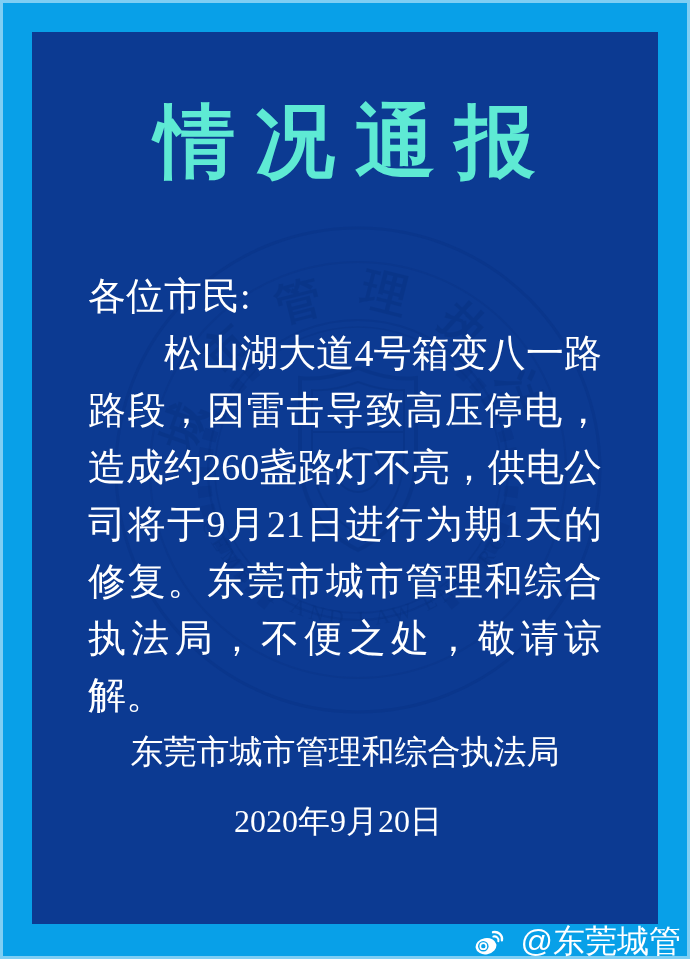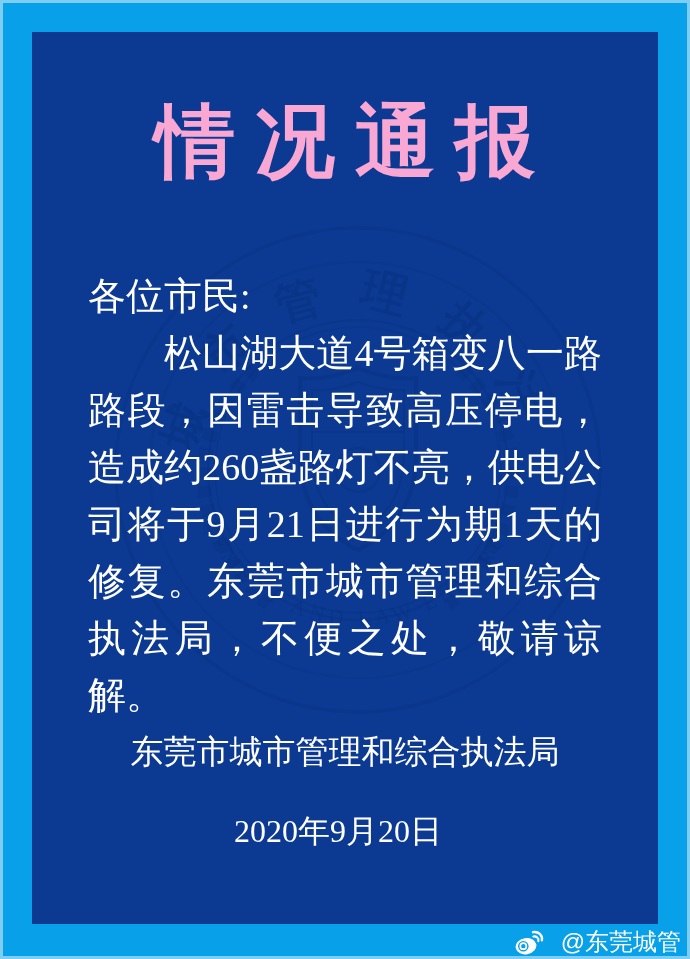--- a/index.html
+++ b/index.html
@@ -23,49 +23,49 @@
     position:absolute;left:76px;top:188px;width:500px;height:500px;
     pointer-events:none;
   }
   .title{
     position:absolute;top:66px;left:0;right:0;margin:0;
     text-align:center;
     font-family:"Liberation Sans", sans-serif;
     font-weight:900;
     font-size:80px;line-height:1.1;
     letter-spacing:20px;text-indent:20px;
-    color:#f9a8d4;
+    color:#5eead4;
   }
   .body{
     position:absolute;top:236px;left:56px;right:56px;
     color:#ffffff;
     font-size:38px;line-height:57px;
   }
   .body p{margin:0;}
   .para{
     text-indent:2em;
     text-align:justify;
     text-justify:inter-ideograph;
   }
   .signature{
     position:absolute;top:700px;left:56px;right:56px;
     color:#ffffff;text-align:center;
     font-size:33px;line-height:40px;
   }
   .signature .date{
-    margin-top:39px;
+    margin-top:29px;
     padding-right:14px;
     font-size:32px;
   }
   .weibo{
     position:absolute;right:9px;bottom:3px;z-index:10;
     display:flex;align-items:center;gap:16px;
     color:#ffffff;
     font-family:"Liberation Sans", sans-serif;
-    font-size:24px;line-height:29px;margin-top:28px;
+    font-size:32px;line-height:29px;margin-top:28px;
   }
   .weibo svg{display:block;}
 </style>
 </head>
 <body>
 
 <div class="poster">
 
   <div class="panel">
 

